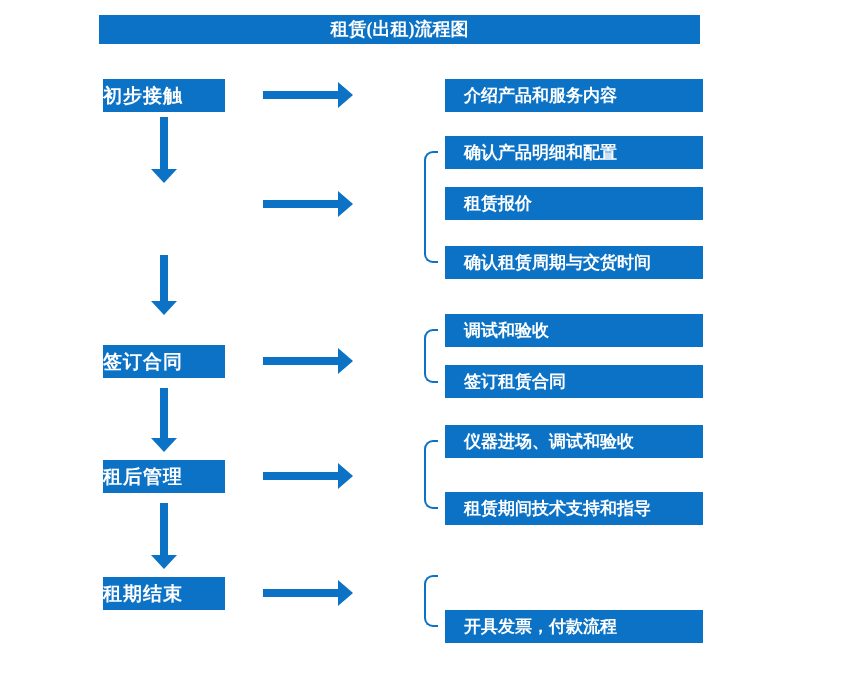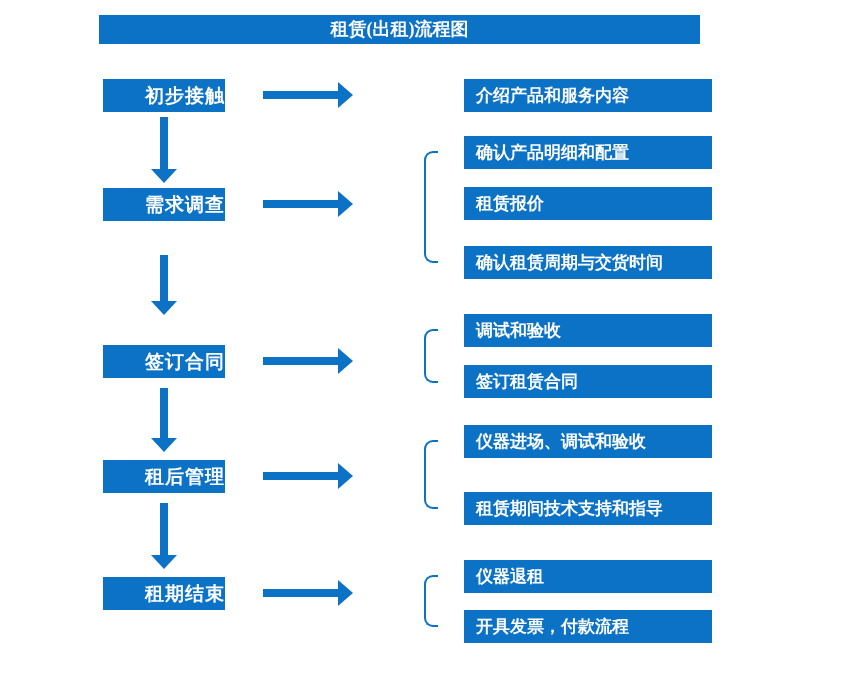--- a/index.html
+++ b/index.html
@@ -23,26 +23,26 @@
     white-space: nowrap;
   }
 
   .title-bar {
     left: 99px; top: 15px; width: 601px; height: 29px;
     line-height: 29px; text-align: center; font-size: 18px;
   }
 
   .step {
     left: 103px; width: 122px; height: 33px;
-    line-height: 33px; text-align: right; font-size: 19px; letter-spacing: 1px;
+    line-height: 33px; text-align: left; font-size: 19px; letter-spacing: 1px;
   }
 
   .out {
-    left: 464px; width: 258px; height: 33px;
-    line-height: 33px; padding-left: 12px; font-size: 17px;
+    left: 445px; width: 258px; height: 33px;
+    line-height: 33px; padding-left: 19px; font-size: 17px;
   }
 
   
   .h-arrow { position: absolute; left: 263px; width: 90px; height: 26px; }
   .h-arrow .shaft {
     position: absolute; left: 0; top: 9px; width: 76px; height: 8px;
     background: var(--accent);
   }
   .h-arrow .head {
     position: absolute; right: 0; top: 0; width: 0; height: 0;
@@ -76,21 +76,20 @@
   }
 </style>
 </head>
 <body>
 
 <div class="canvas">
 
   <div class="box title-bar">租赁(出租)流程图</div>
 
   <div class="box step" style="top:79px">初步接触</div>
-  <div class="box step" style="top:188px">需求调查</div>
   <div class="box step" style="top:345px">签订合同</div>
   <div class="box step" style="top:460px">租后管理</div>
   <div class="box step" style="top:577px">租期结束</div>
 
   <div class="v-arrow" style="top:117px;height:66px">
     <div class="shaft"></div>
     <div class="head"></div>
   </div>
   <div class="v-arrow" style="top:255px;height:60px">
     <div class="shaft"></div>
@@ -136,16 +135,15 @@
   <div class="box out" style="top:136px">确认产品明细和配置</div>
   <div class="box out" style="top:246px">确认租赁周期与交货时间</div>
   <div class="box out" style="top:187px">租赁报价</div>
 
   <div class="box out" style="top:314px">调试和验收</div>
   <div class="box out" style="top:365px">签订租赁合同</div>
 
   <div class="box out" style="top:425px">仪器进场、调试和验收</div>
   <div class="box out" style="top:492px">租赁期间技术支持和指导</div>
 
-  <div class="box out" style="top:560px">仪器退租</div>
   <div class="box out" style="top:610px">开具发票，付款流程</div>
 
 </div>
 
 </body></html>

